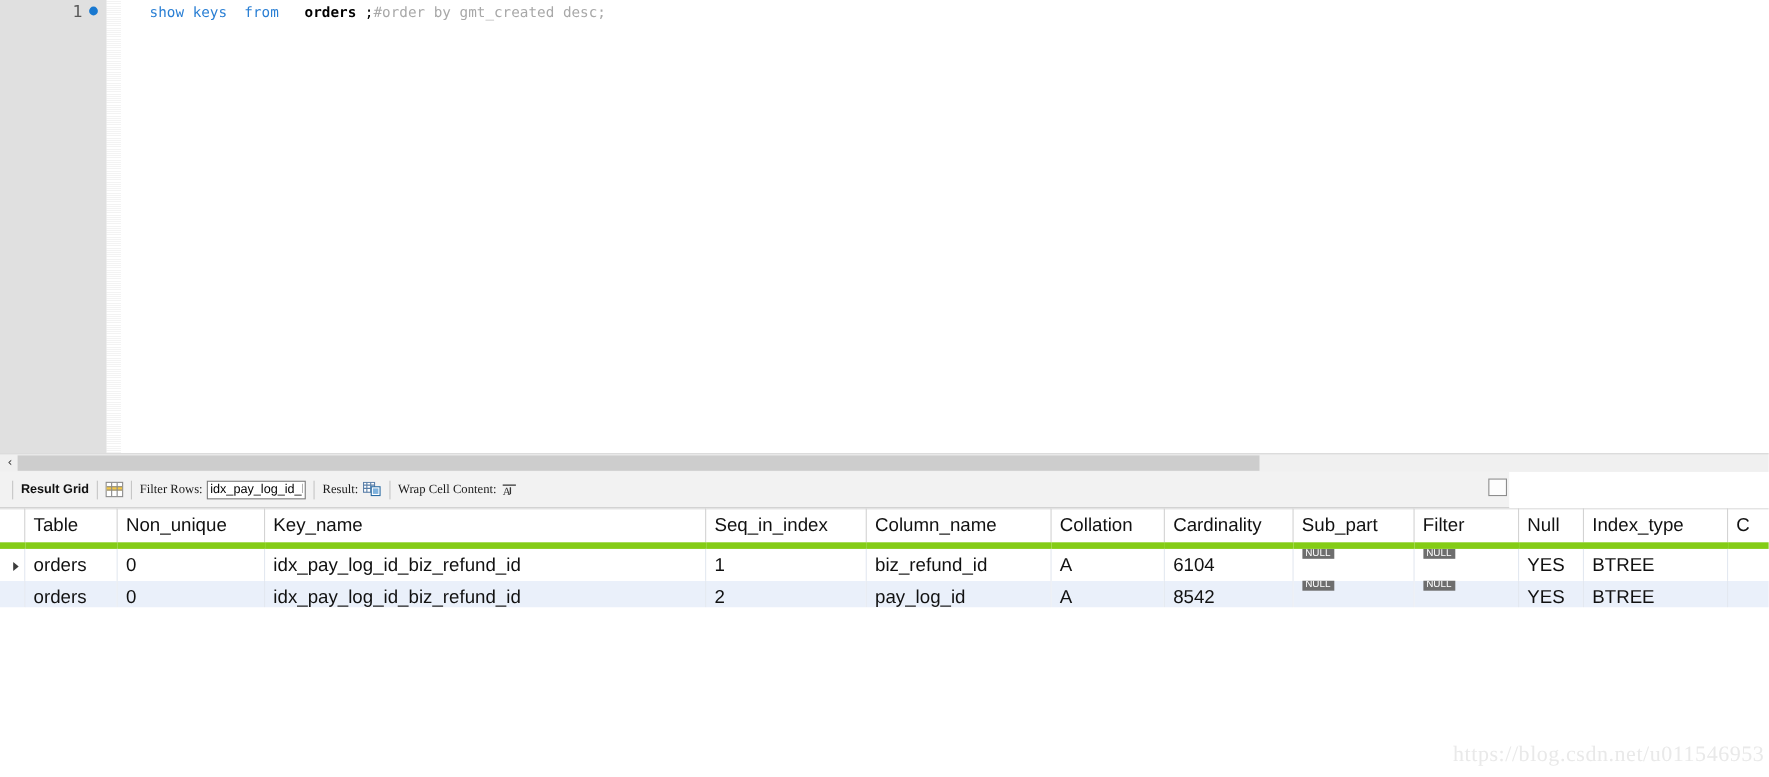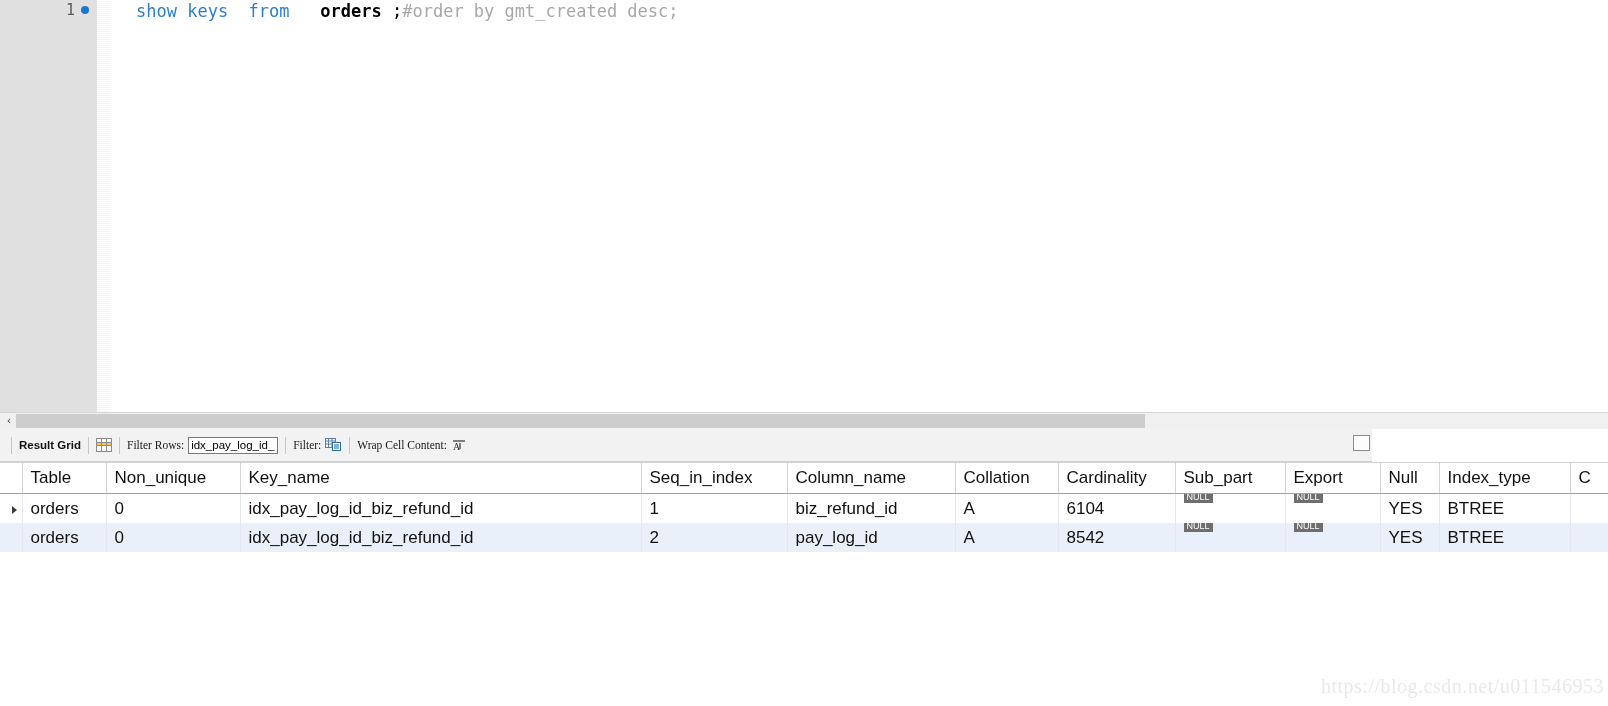--- a/index.html
+++ b/index.html
@@ -60,21 +60,21 @@
     background-color: #fafafa;
   }
   #editor-code {
     position: absolute;
     left: 110px;
     top: 0;
     right: 0;
     height: 412px;
     background: #ffffff;
     font-family: "DejaVu Sans Mono", monospace;
-    font-size: 17px;
+    font-size: 13px;
     line-height: 23px;
     white-space: pre;
     padding-top: 0px;
     padding-left: 26px;
     box-sizing: border-box;
   }
   .kw      { color: #2a7fd4; }
   .ident   { color: #000000; font-weight: bold; }
   .punct   { color: #000000; }
   .comment { color: #a8a8a8; }
@@ -226,21 +226,21 @@
     font-size: 17px;
     color: #111;
   }
   table.grid th {
     font-weight: normal;
     text-align: left;
     height: 30px;
     padding: 0 0 0 8px;
     background: #ffffff;
     border-right: 1px solid #d3d3d3;
-    border-bottom: 1px solid #84cc16;
+    border-bottom: 6px solid #84cc16;
     border-top: 1px solid #d3d3d3;
     font-size: 17px;
     color: #111;
     white-space: nowrap;
     overflow: hidden;
   }
   table.grid td {
     height: 29px;
     padding: 0 0 0 8px;
     border-right: 1px solid #e3e8f0;
@@ -316,21 +316,21 @@
 
 <div id="result-toolbar">
   <div class="tb-sep"></div>
   <span id="result-grid-label">Result Grid</span>
   <div class="tb-sep"></div>
   <span class="icon-grid"></span>
   <div class="tb-sep"></div>
   <span class="tb-label">Filter Rows:</span>
   <input id="filter-rows-input" type="text" value="idx_pay_log_id_b" style="">
   <div class="tb-sep"></div>
-  <span class="tb-label">Filter:</span>
+  <span class="tb-label">Result:</span>
   <span class="icon-export">
     <svg width="17" height="14" viewBox="0 0 17 14">
       <rect x="0.5" y="0.5" width="10" height="9" fill="#ffffff" stroke="#5a7fa8"></rect>
       <line x1="0.5" y1="3" x2="10.5" y2="3" stroke="#5a7fa8"></line>
       <line x1="0.5" y1="6" x2="10.5" y2="6" stroke="#5a7fa8"></line>
       <line x1="3.5" y1="0.5" x2="3.5" y2="9.5" stroke="#5a7fa8"></line>
       <line x1="7" y1="0.5" x2="7" y2="9.5" stroke="#5a7fa8"></line>
       <rect x="7.5" y="4.5" width="8" height="8" fill="#ffffff" stroke="#2b6ca3"></rect>
       <rect x="9" y="6" width="5" height="5" fill="#7fb2dd"></rect>
     </svg>
@@ -368,21 +368,21 @@
       <tr id="grid-header-row">
           <th class="col-marker"></th>
           <th class="col-table">Table</th>
           <th class="col-non_unique">Non_unique</th>
           <th class="col-key_name">Key_name</th>
           <th class="col-seq_in_index">Seq_in_index</th>
           <th class="col-column_name">Column_name</th>
           <th class="col-collation">Collation</th>
           <th class="col-cardinality">Cardinality</th>
           <th class="col-sub_part">Sub_part</th>
-          <th class="col-packed">Export</th>
+          <th class="col-packed">Filter</th>
           <th class="col-null">Null</th>
           <th class="col-index_type">Index_type</th>
           <th class="col-comment">C</th>
         </tr>
     </thead>
     <tbody id="grid-body">
         <tr class="row-even">
           <td class="col-marker"><span class="row-arrow"></span></td>
           <td class="col-table">orders</td>
           <td class="col-non_unique">0</td>

